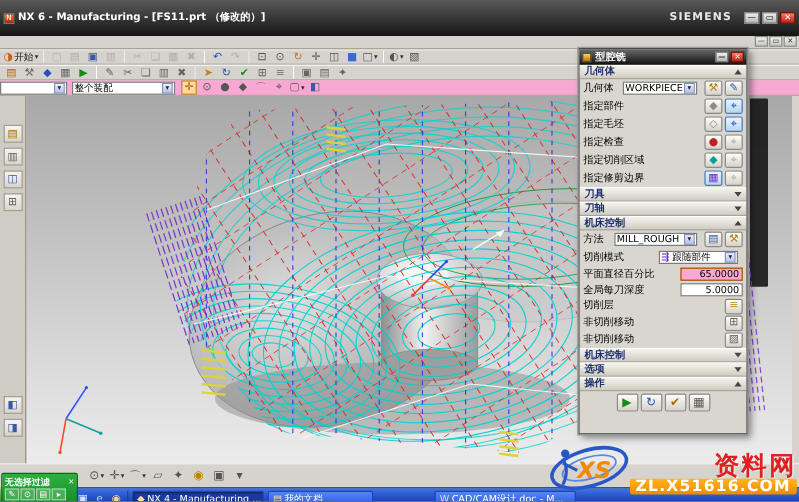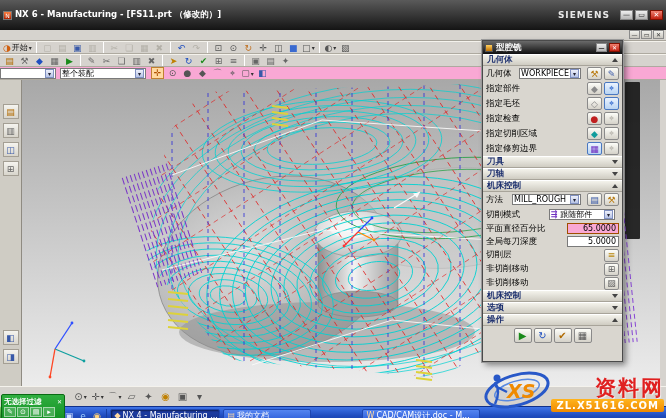--- a/index.html
+++ b/index.html
@@ -94,21 +94,21 @@
   .qli{display:inline-flex;align-items:center;justify-content:center;width:13px;height:13px;font-size:9px}
   .qli b{font-weight:normal}
   .task{height:13px;display:flex;align-items:center;gap:2px;padding:0 3px;background:linear-gradient(#5585f0,#2c5cd8);border:1px solid #1e46b0;border-radius:2px;color:#fff;font-size:8px;overflow:hidden;white-space:nowrap}
   .task.active{background:linear-gradient(#1f3fa8,#16328a);box-shadow:inset 1px 1px 2px rgba(0,0,0,.5)}
   .ticon{font-size:8px;color:#ffd9a0}
 
   
   .wm{position:absolute;right:2px;bottom:6px;z-index:50;display:flex;align-items:flex-end}
   .wmtxt{display:flex;flex-direction:column;align-items:flex-end}
   .wmsite{color:#e02020;font-size:21px;font-weight:bold;letter-spacing:2px;line-height:22px;text-shadow:1px 1px 0 rgba(255,255,255,.6)}
-  .wmurl{background:linear-gradient(#ffb41e,#f08a00);color:#fff;font-weight:bold;font-size:10px;padding:0 5px;border-radius:2px;height:13px;line-height:13px;letter-spacing:1px}
+  .wmurl{background:linear-gradient(#ffb41e,#f08a00);color:#fff;font-weight:bold;font-size:13px;padding:0 5px;border-radius:2px;height:13px;line-height:13px;letter-spacing:1px}
 </style>
 </head>
 <body>
 
 <div class="screen">
 
   <div class="titlebar">
     <span class="appicon">N</span>
     <span class="ttext">NX 6 - Manufacturing - [FS11.prt （修改的）]</span>
     <span class="brand">SIEMENS</span>

